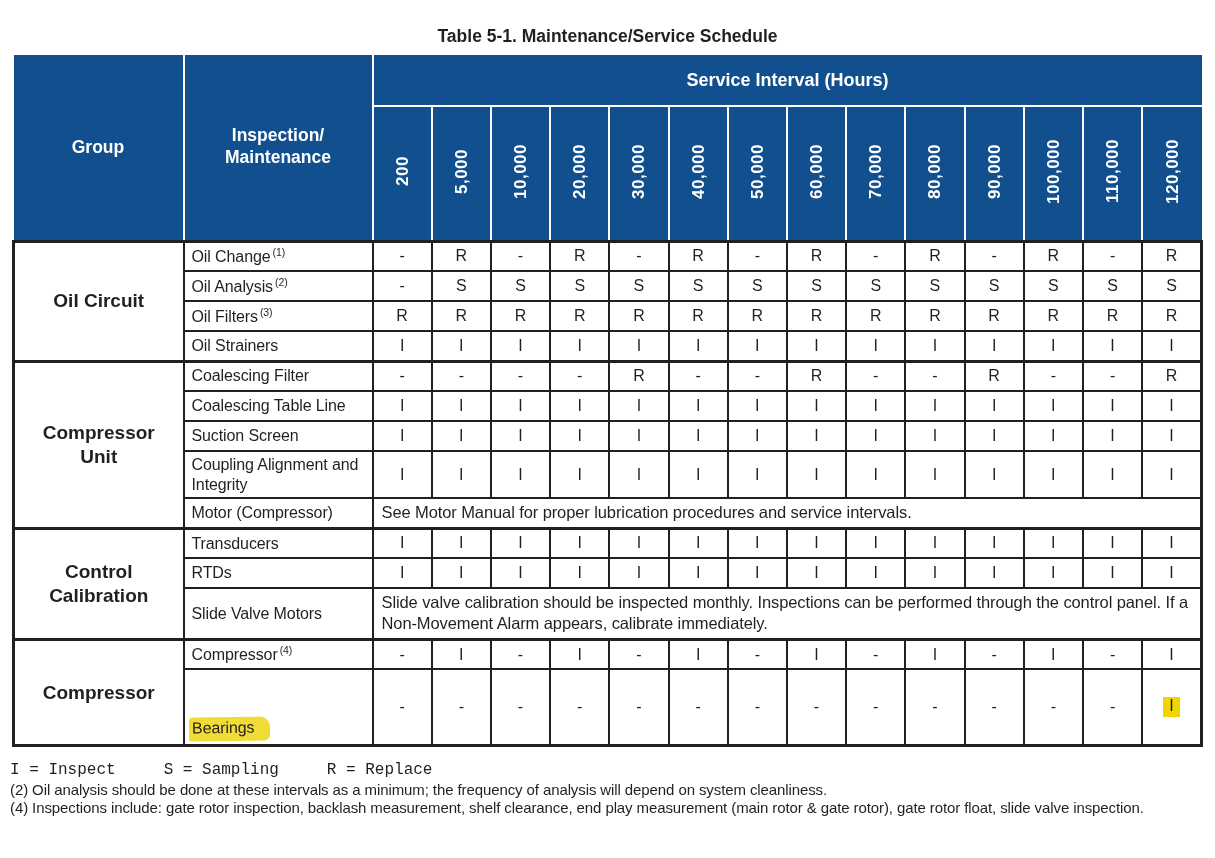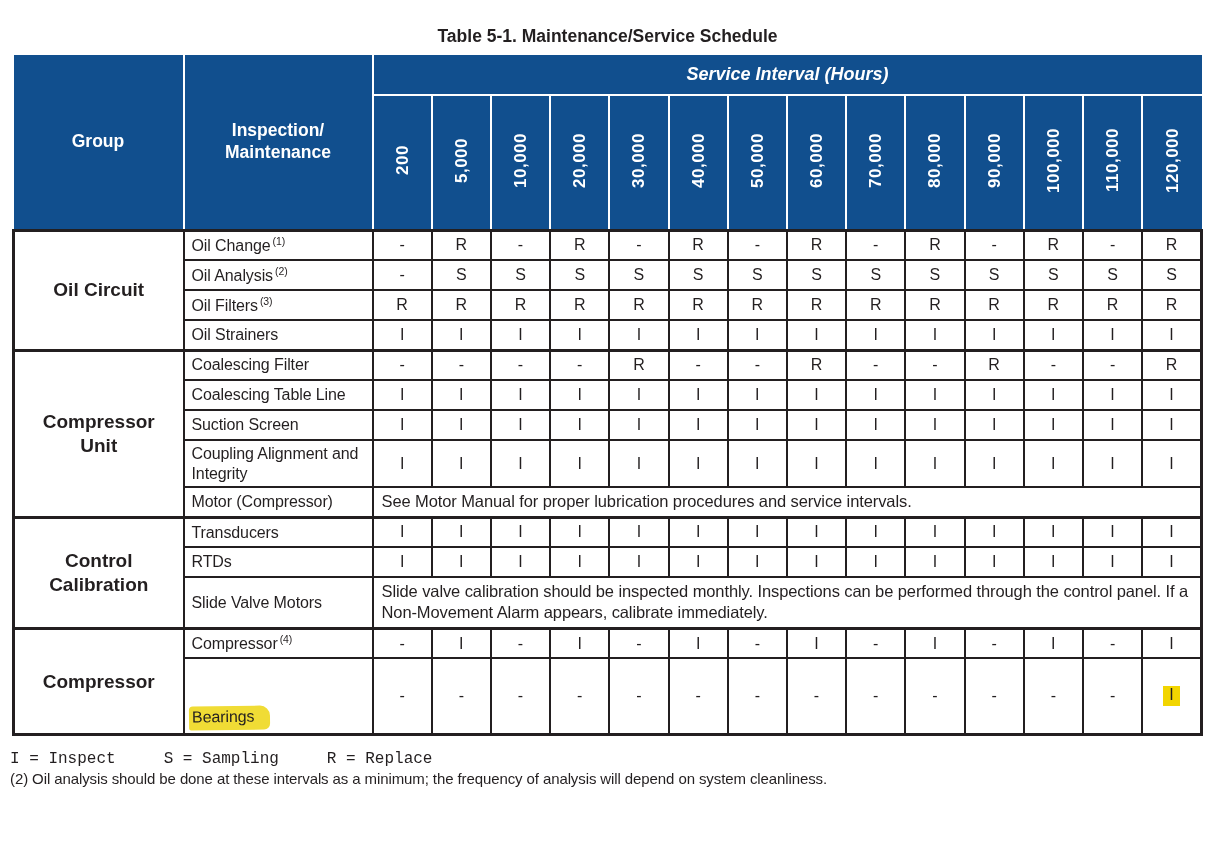--- a/index.html
+++ b/index.html
@@ -17,21 +17,21 @@
     border-collapse:collapse; table-layout:fixed;
     width:1191px; margin-left:12px;
   }
   
   thead th {
     background:#114f8e; color:#ffffff; font-weight:bold;
     border:2px solid #ffffff; vertical-align:middle; text-align:center;
   }
   thead tr:first-child th { border-top:none; }
   th.group-h  { border-left:none; font-size:17.5px; }
-  th.si-h     { border-right:none; font-size:18px; height:40px;font-style:italic; }
+  th.si-h     { border-right:none; font-size:18px; height:51px; }
   th.insp-h   { font-size:17.5px; white-space:pre-line; line-height:1.25; }
   th.interval { height:135px; }
   th.interval:last-child { border-right:none; }
   th.interval .vert {
     writing-mode:vertical-rl; transform:rotate(180deg);
     font-size:17px; letter-spacing:0.5px; display:inline-block;
     line-height:1;
   }
   
   tbody { border:3px solid #231f20; }
@@ -336,13 +336,14 @@
       </tr>
     </tbody>
   </table>
 
 <div class="legend">
   <span>I = Inspect</span><span>S = Sampling</span><span>R = Replace</span>
 </div>
 
 <div class="footnotes">
   <p>(2) Oil analysis should be done at these intervals as a minimum; the frequency of analysis will depend on system cleanliness.</p>
+  <p>(4) Inspections include: gate rotor inspection, backlash measurement, shelf clearance, end play measurement (main rotor &amp; gate rotor), gate rotor float, slide valve inspection.</p>
 </div>
 
 </body></html>

